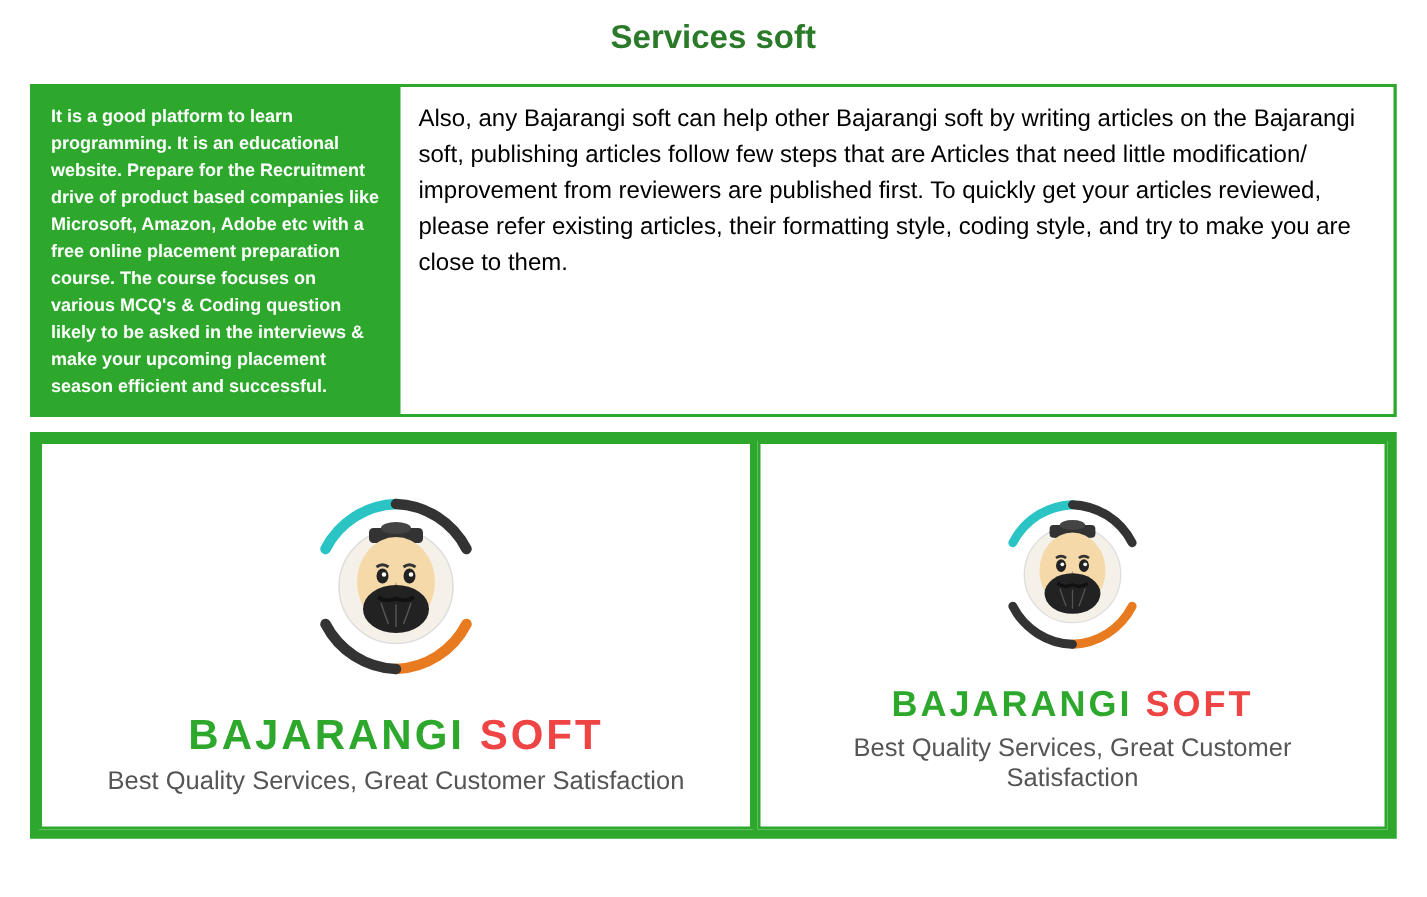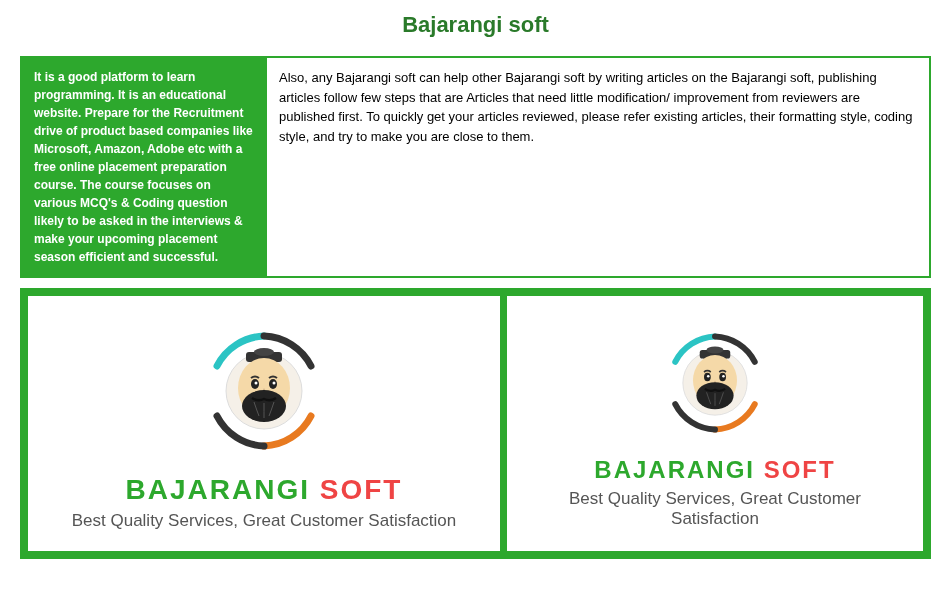--- a/index.html
+++ b/index.html
@@ -32,21 +32,21 @@
       font-weight: bold;
       line-height: 1.5;
       padding: 10px 12px;
       width: 245px;
       min-width: 245px;
     }
 
     .content-right {
       background: #fff;
       color: #000;
-      font-size: 13px;
+      font-size: 16px;
       line-height: 1.5;
       padding: 10px 12px;
       flex: 1;
     }
 
     .logos-section {
       display: flex;
       margin: 10px 20px 10px 20px;
       border: 3px solid #2da82d;
       background: #2da82d;
@@ -117,21 +117,21 @@
       height: 110px;
     }
 
     .logo-box-right .logo-name {
       font-size: 24px;
     }
   </style>
 </head>
 <body>
 
-<h1 class="page-title">Bajarangi soft</h1>
+<h1 class="page-title">Services soft</h1>
 
 <div class="content-section">
   <div class="content-left">It is a good platform to learn programming. It is an educational website. Prepare for the Recruitment drive of product based companies like Microsoft, Amazon, Adobe etc with a free online placement preparation course. The course focuses on various MCQ's &amp; Coding question likely to be asked in the interviews &amp; make your upcoming placement season efficient and successful.</div>
   <div class="content-right">Also, any Bajarangi soft can help other Bajarangi soft by writing articles on the Bajarangi soft, publishing articles follow few steps that are Articles that need little modification/ improvement from reviewers are published first. To quickly get your articles reviewed, please refer existing articles, their formatting style, coding style, and try to make you are close to them.</div>
 </div>
 
 <div class="logos-section">
 
   <div class="logo-box">
     <div class="logo-graphic">

